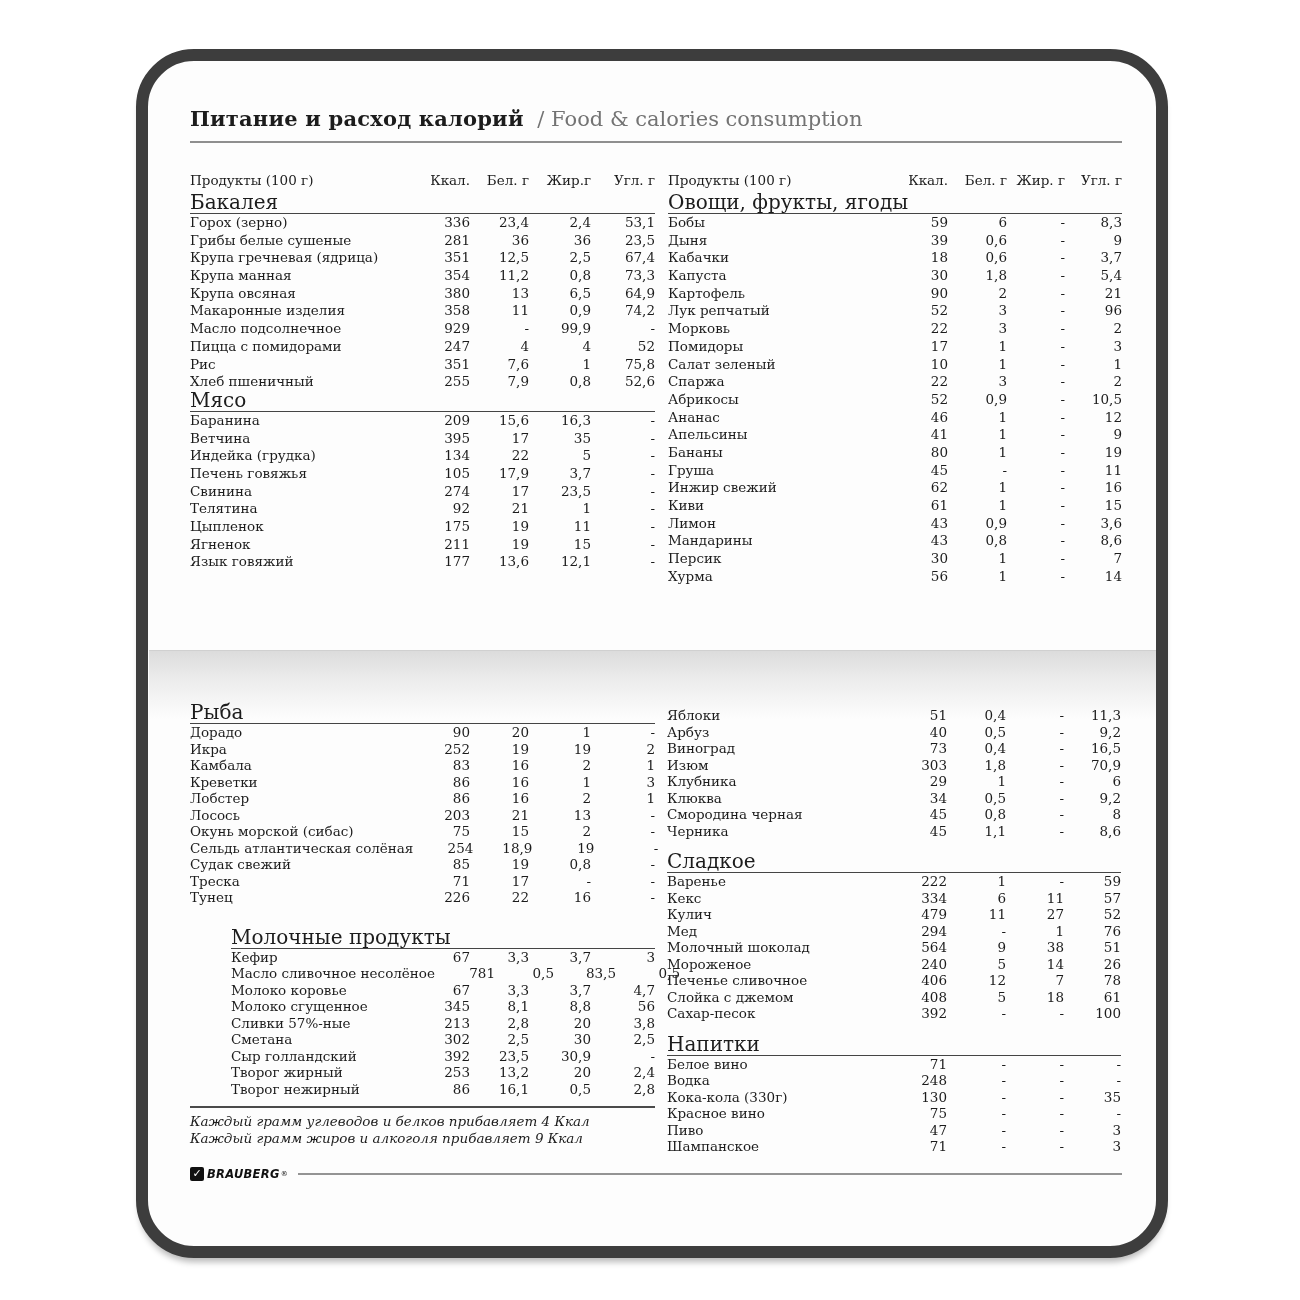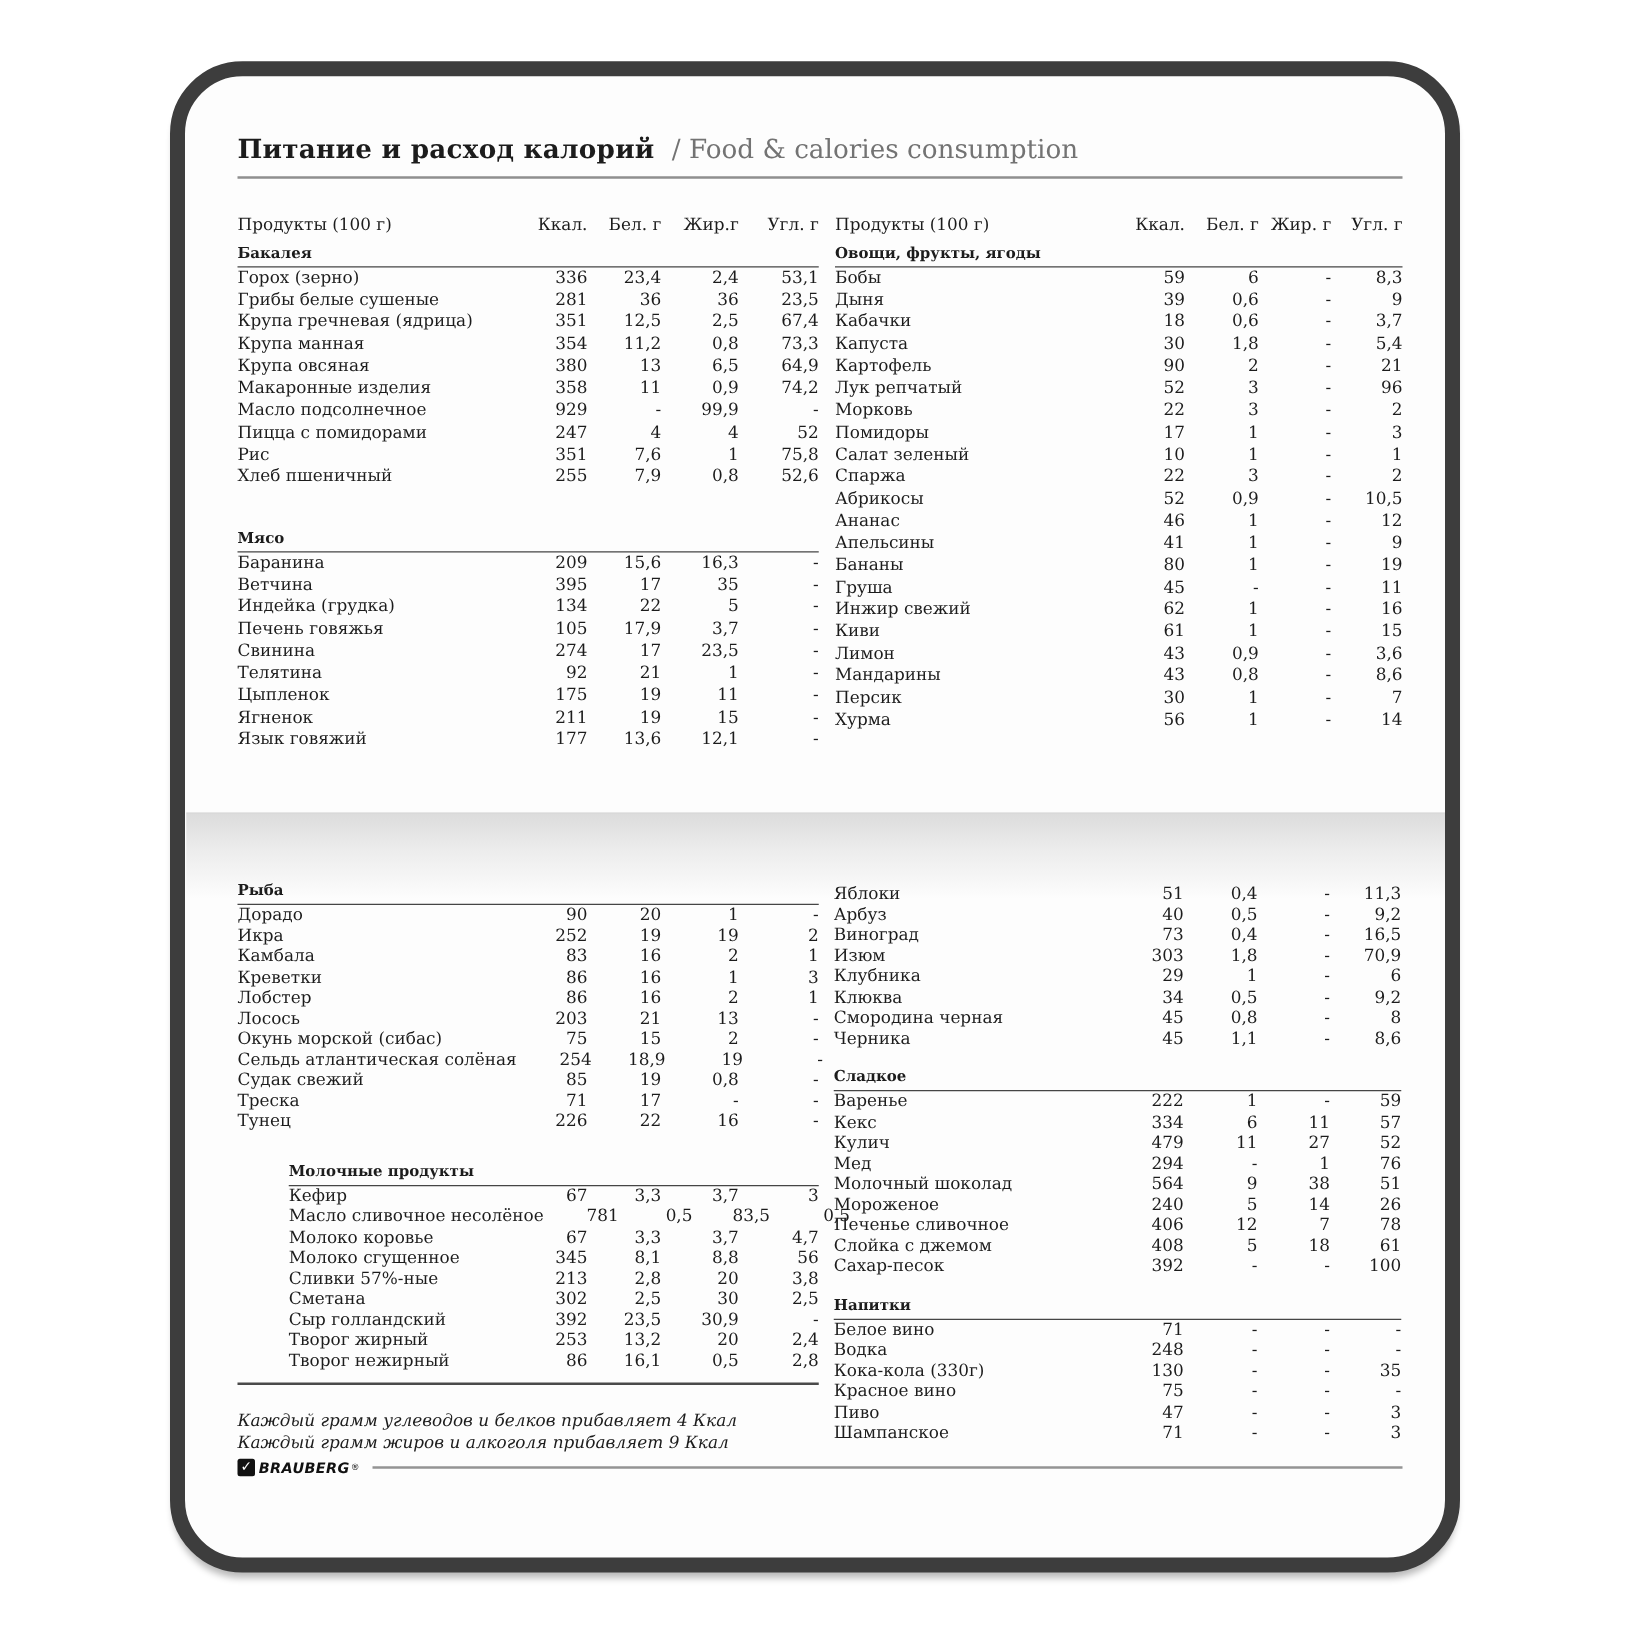--- a/index.html
+++ b/index.html
@@ -23,27 +23,27 @@
   .panel-lr{left:667px;top:707px;width:454px;}
 
   .trow{display:grid;}
   .cols-l .trow{grid-template-columns:1fr 60px 59px 62px 64px;}
   .cols-r .trow{grid-template-columns:1fr 60px 59px 58px 57px;}
   .pu .trow{height:17.7px;line-height:17.7px;}
   .pl .trow{height:16.5px;line-height:16.5px;}
   .num{text-align:right;}
   .name{white-space:nowrap;}
   .thead .trow{height:20px;line-height:20px;margin-bottom:3px;}
-  .sec-h{font-weight:700;font-size:12px;height:21px;line-height:18px;box-sizing:border-box;
+  .sec-h{font-weight:400;font-size:20px;height:21px;line-height:18px;box-sizing:border-box;
          border-bottom:1.5px solid #454545;}
-  .panel-ul .section + .section{margin-top:30px;}
+  .panel-ul .section + .section{}
   .panel-ll .section + .section{margin-top:22px;margin-left:41px;}
   .panel-lr .section + .section{margin-top:13px;}
 
-  .footnotes{margin-top:9px;border-top:2px solid #4a4a4a;padding-top:21px;
+  .footnotes{margin-top:9px;border-top:2px solid #4a4a4a;padding-top:5px;
              font-style:italic;font-size:13.5px;line-height:16.5px;white-space:nowrap;}
   .footnotes div{height:16.5px;}
 
   .brand-row{position:absolute;left:190px;top:1167px;width:932px;display:flex;align-items:center;}
   .brand-logo{width:14px;height:14px;background:#111;color:#fff;font-size:11px;line-height:14px;
               text-align:center;border-radius:2px;font-family:"DejaVu Sans","Liberation Sans",sans-serif;
               font-weight:700;flex:0 0 auto;}
   .brand-name{font-family:"DejaVu Sans","Liberation Sans",sans-serif;font-weight:700;font-size:11.5px;
               letter-spacing:0.3px;margin-left:3px;color:#111;font-style:italic;}
   .brand-reg{font-family:"DejaVu Sans","Liberation Sans",sans-serif;font-size:7px;vertical-align:super;

